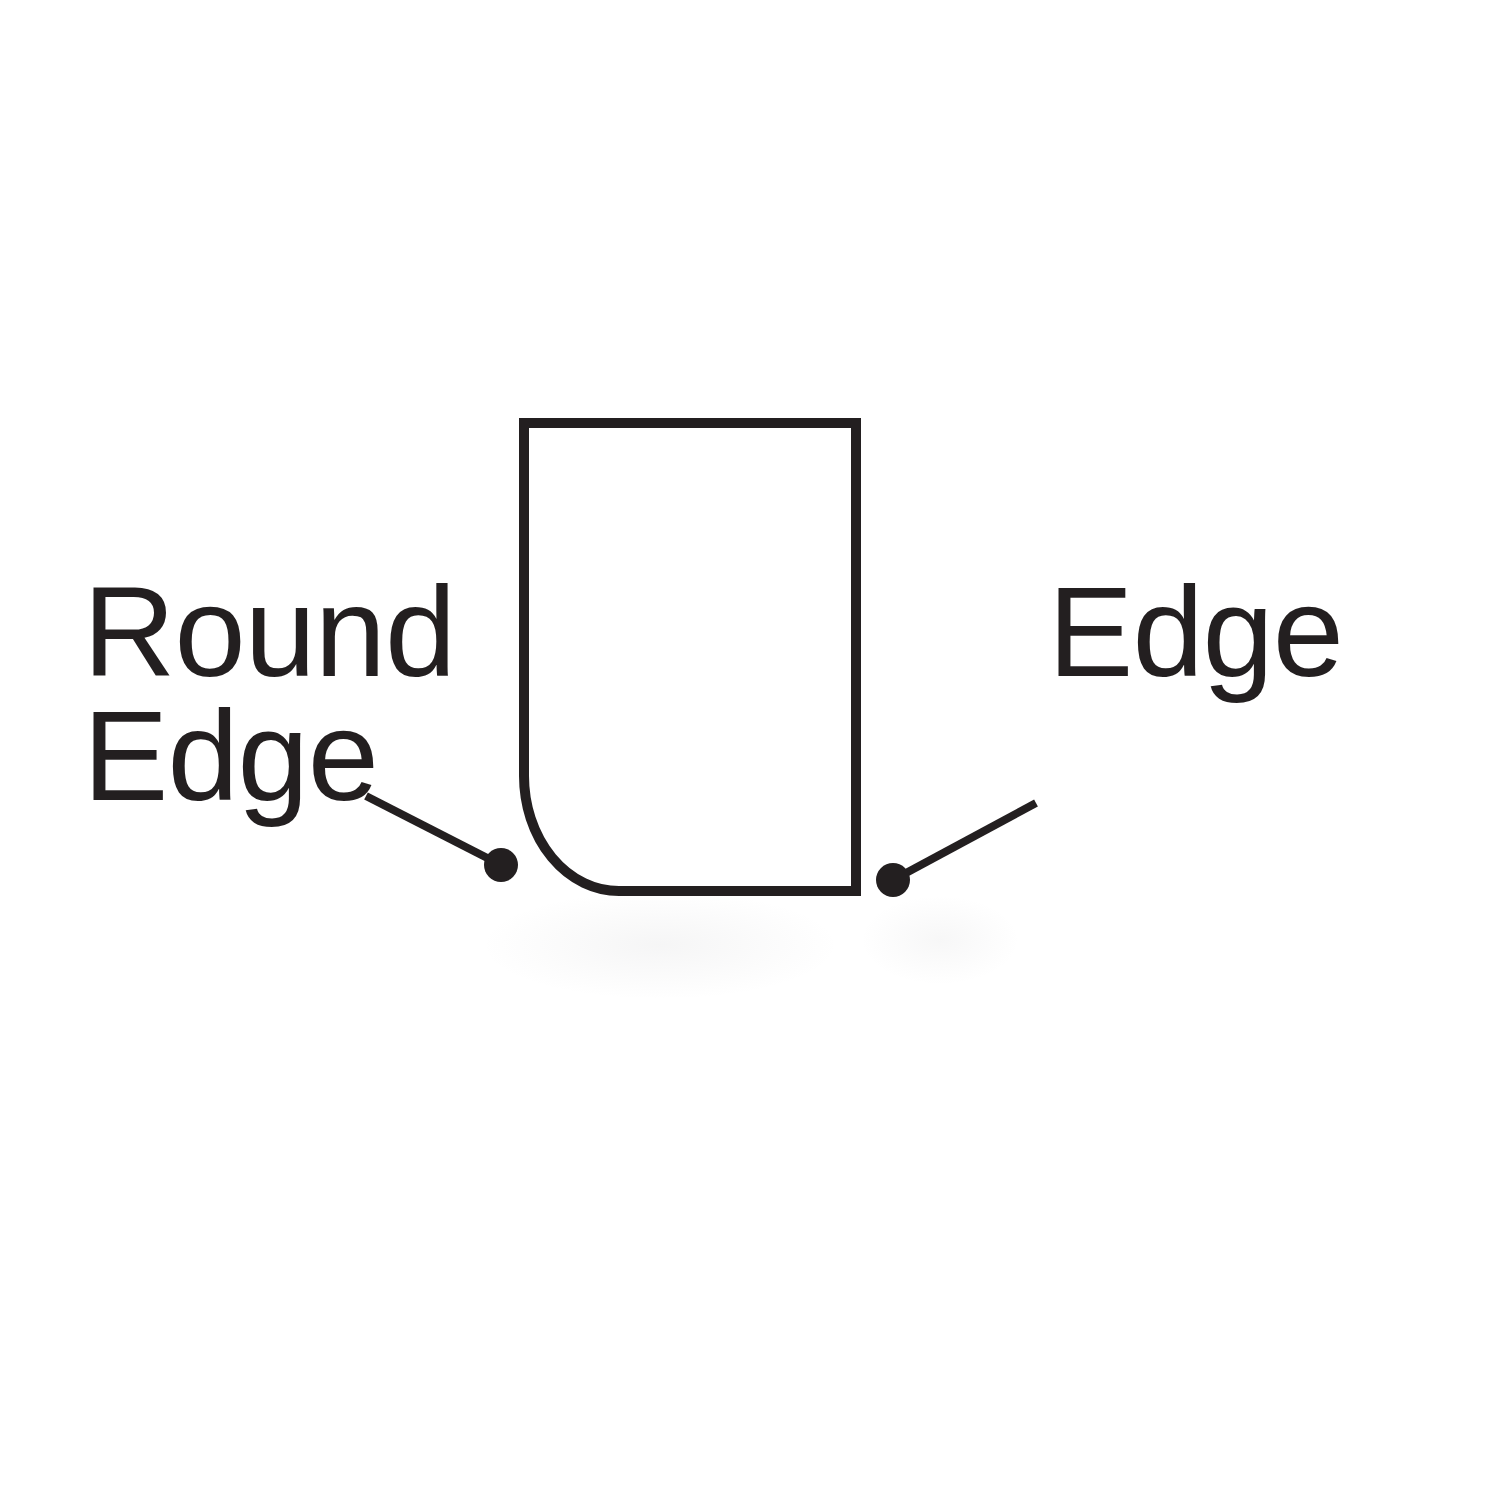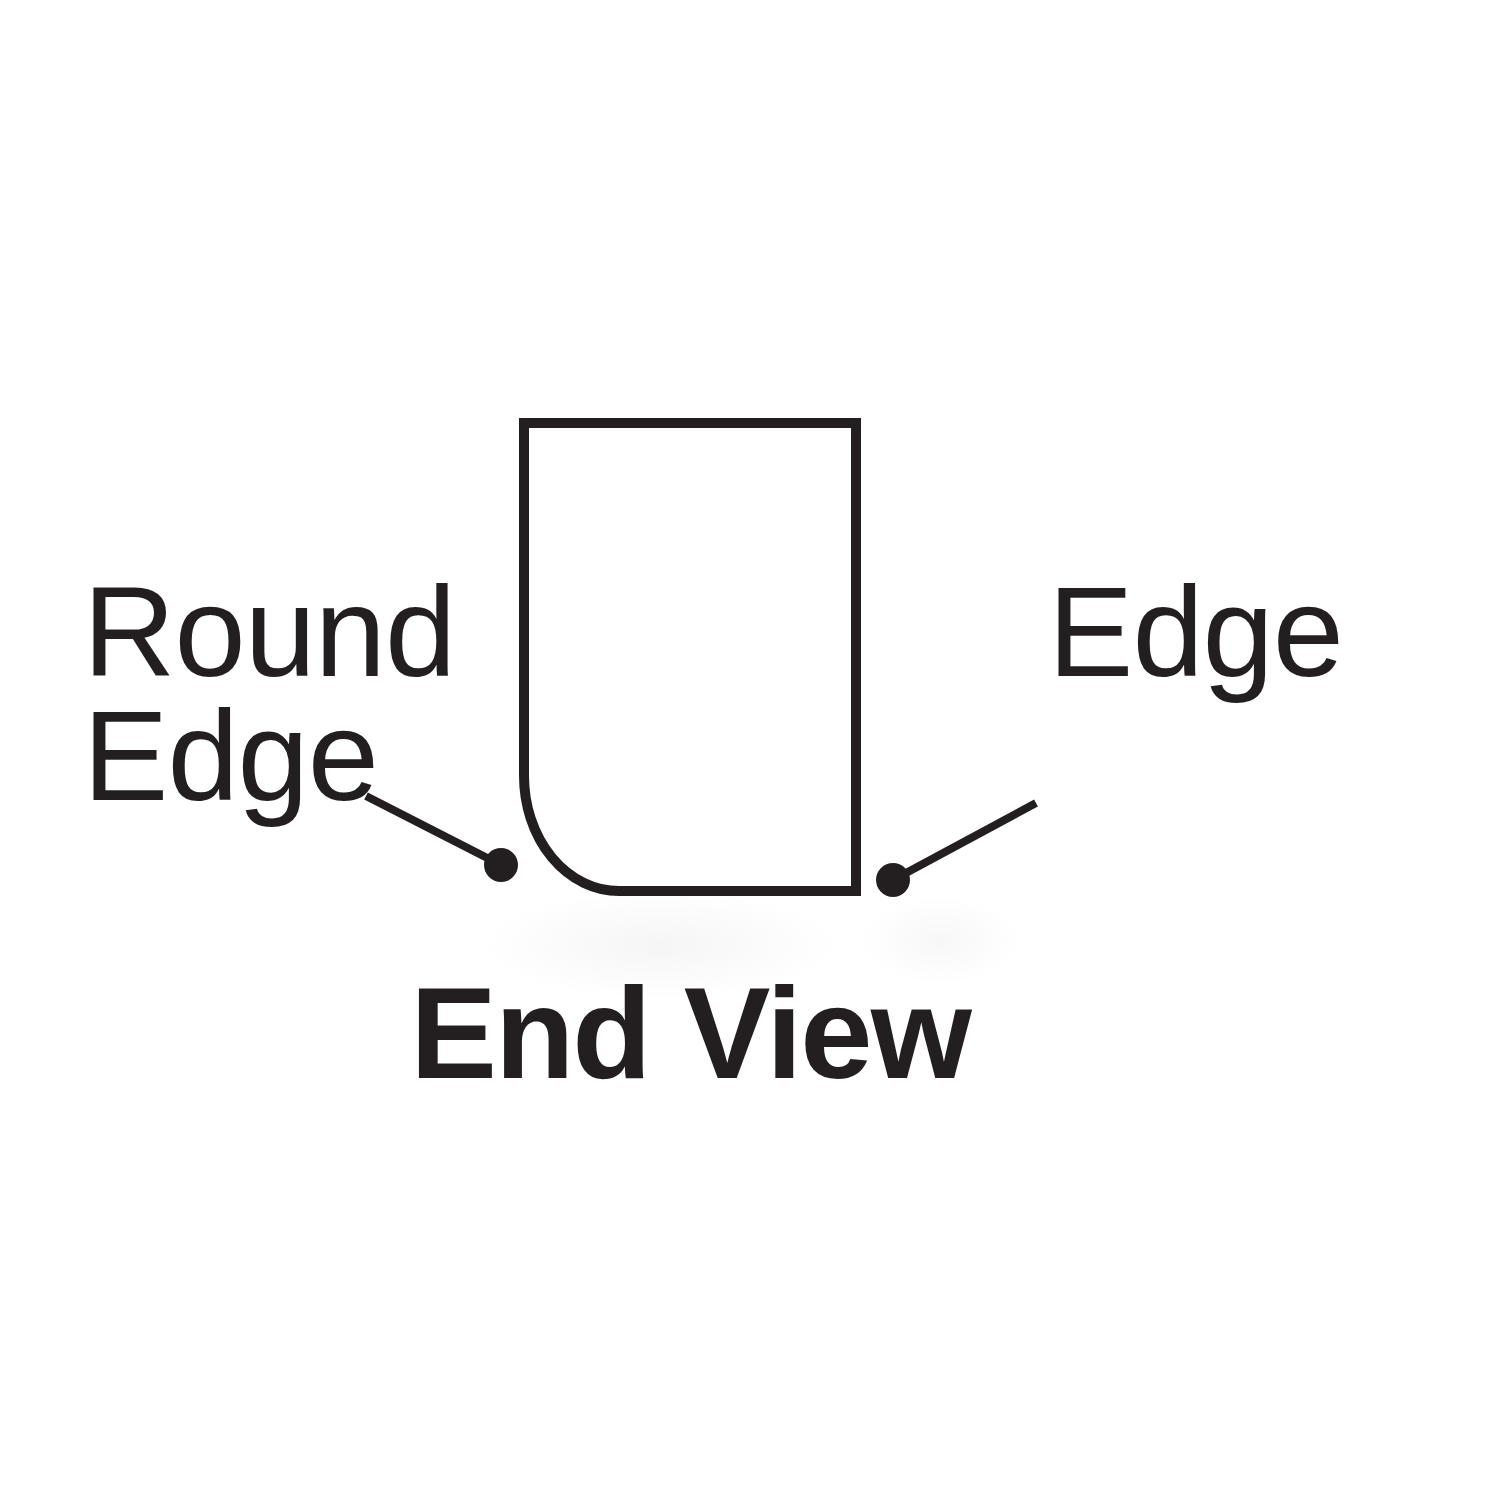--- a/index.html
+++ b/index.html
@@ -75,15 +75,14 @@
 
   <div class="callout-label round-edge-label">
     <span class="label-line">Round</span>
     <span class="label-line">Edge</span>
   </div>
 
   <div class="callout-label square-edge-label">
     <span class="label-line">Edge</span>
   </div>
 
-  <div class="view-caption">End View</div>
 
 </div>
 
 </body></html>

